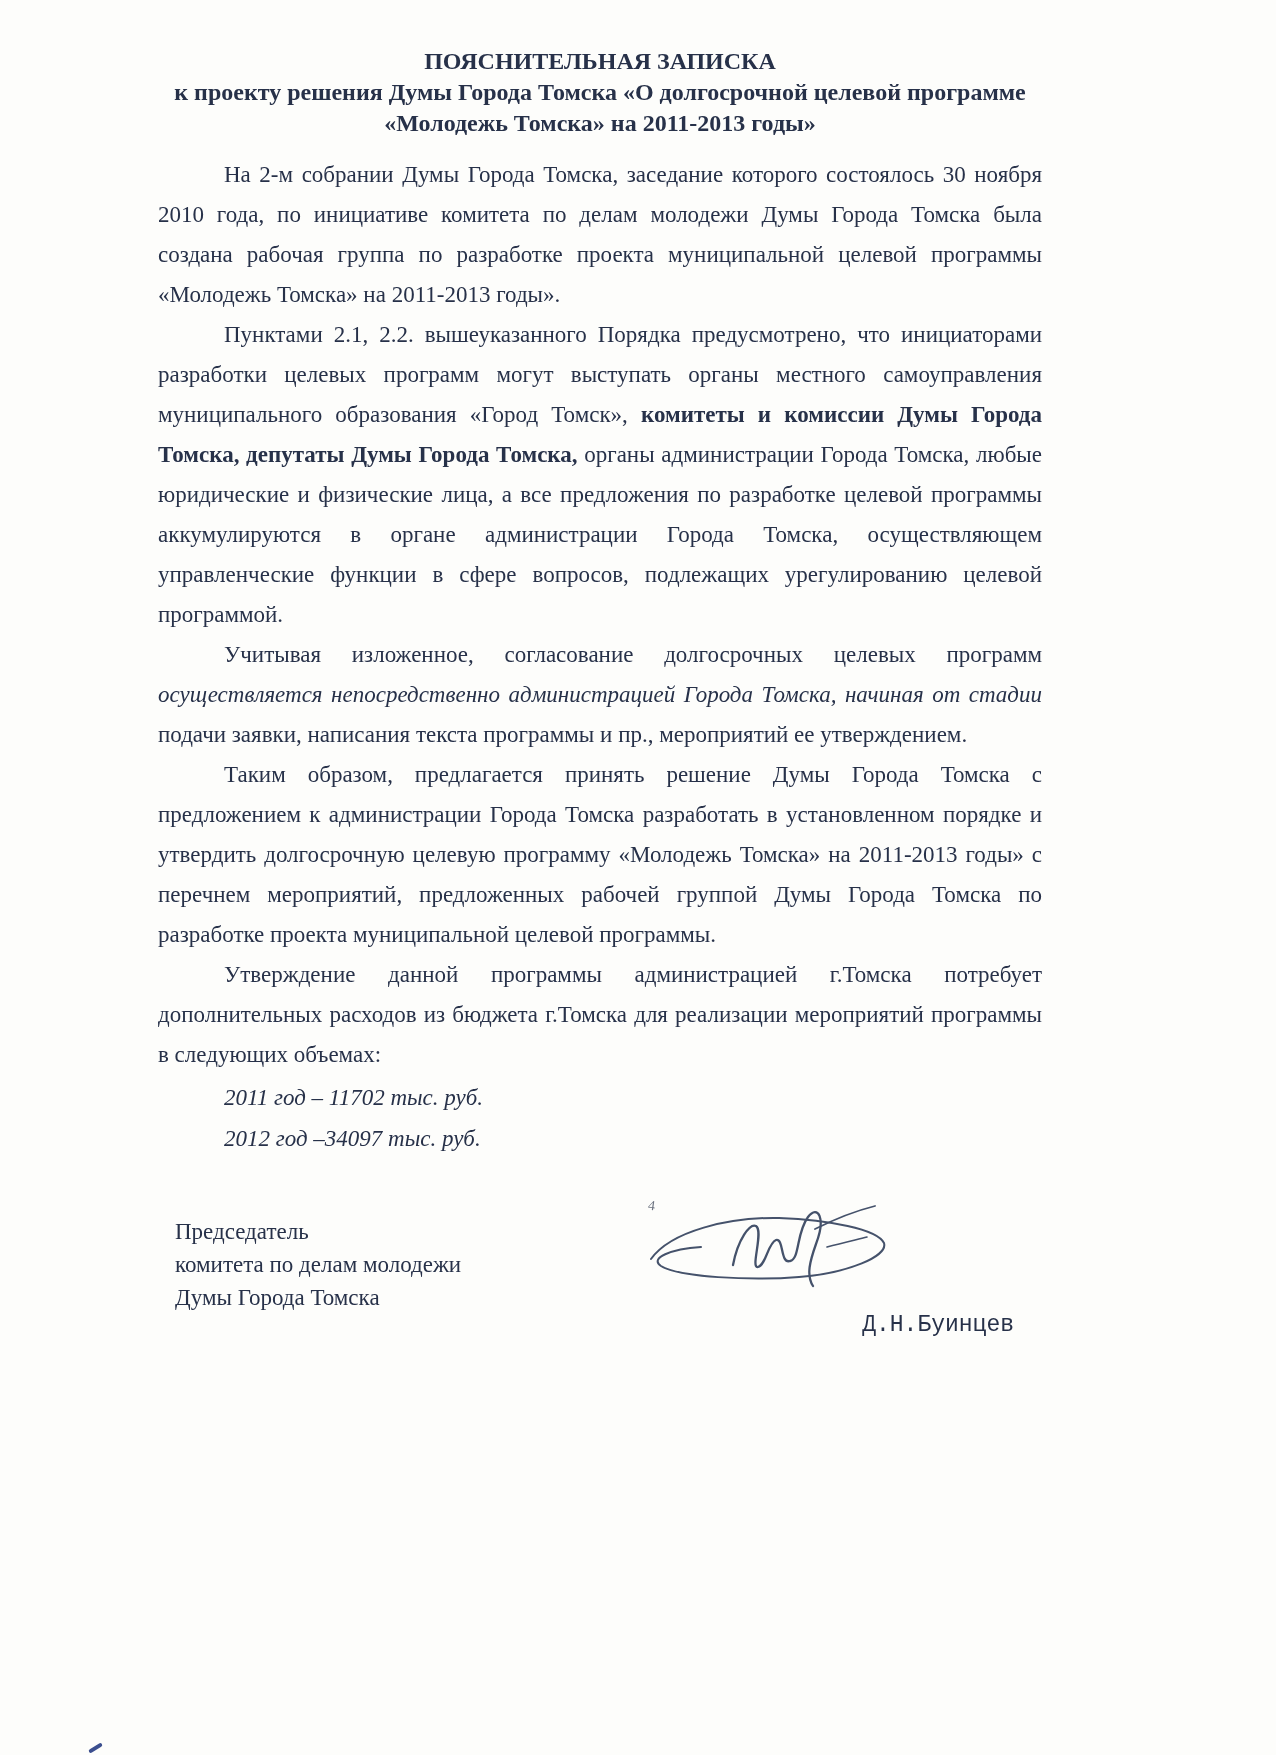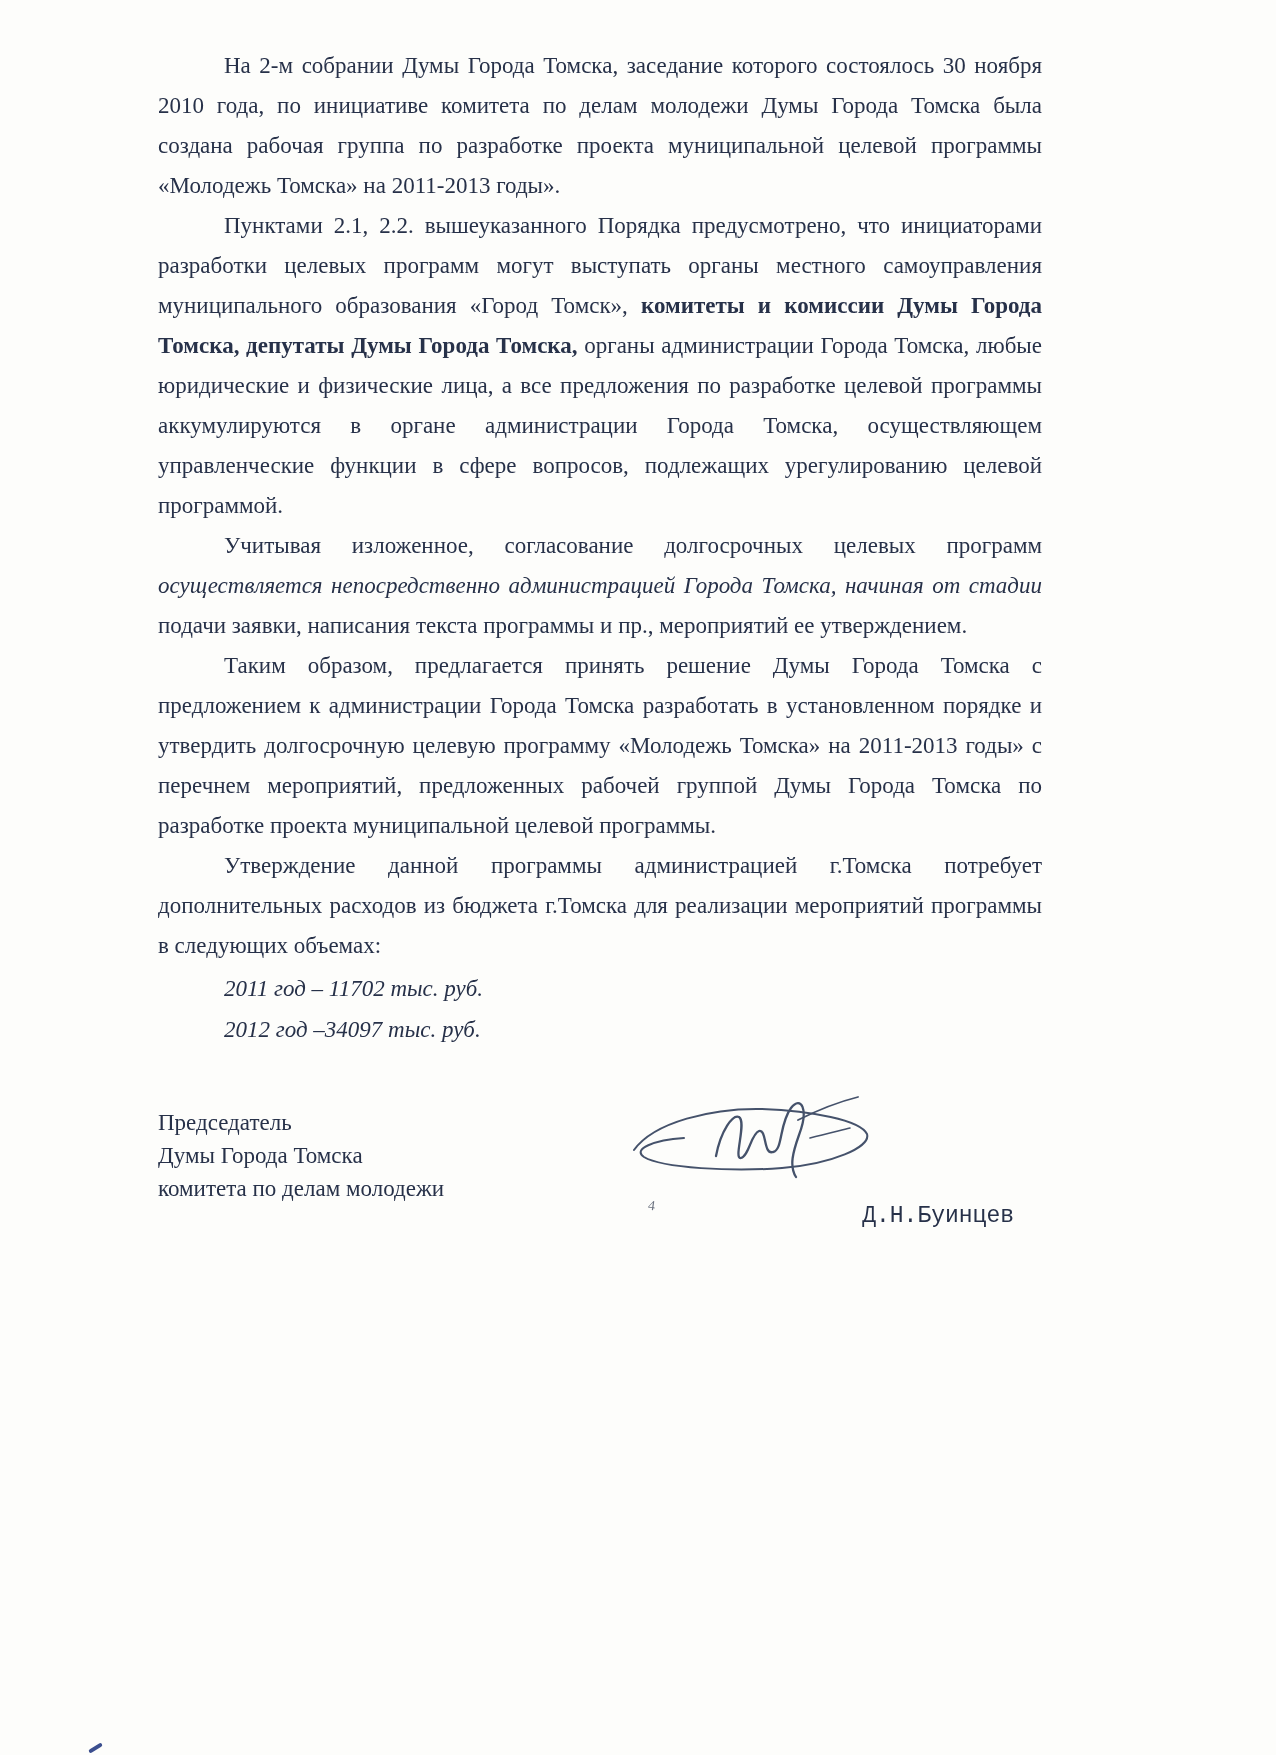--- a/index.html
+++ b/index.html
@@ -43,20 +43,21 @@
   .amount-line {
     font-size: 23px;
     line-height: 41px;
     padding-left: 66px;
   }
 
   .signature-block {
     position: relative;
     margin-top: 56px;
     height: 135px;
+    margin-left: 17px;
   }
   .signer-role div {
     font-size: 23px;
     line-height: 33px;
   }
   .signature-svg {
     position: absolute;
     left: 462px;
     top: -28px;
   }
@@ -87,39 +88,44 @@
     border-radius: 2px;
     transform: rotate(-32deg);
   }
 </style>
 </head>
 <body>
 
 <div class="page">
   <div class="content">
 
+    <header class="doc-title">
+      <div>ПОЯСНИТЕЛЬНАЯ ЗАПИСКА</div>
+      <div>к проекту решения Думы Города Томска «О долгосрочной целевой программе</div>
+      <div>«Молодежь Томска» на 2011-2013 годы»</div>
+    </header>
 
     <main class="doc-body">
         <p class="para"><span>На 2-м собрании Думы Города Томска, заседание которого состоялось 30 ноября 2010 года, по инициативе комитета по делам молодежи Думы Города Томска была создана рабочая группа по разработке проекта муниципальной целевой программы «Молодежь Томска» на 2011-2013 годы».</span></p>
         <p class="para"><span>Пунктами 2.1, 2.2. вышеуказанного Порядка предусмотрено, что инициаторами разработки целевых программ могут выступать органы местного самоуправления муниципального образования «Город Томск», </span><span class="bold">комитеты и комиссии Думы Города Томска, депутаты Думы Города Томска,</span><span> органы администрации Города Томска, любые юридические и физические лица, а все предложения по разработке целевой программы аккумулируются в органе администрации Города Томска, осуществляющем управленческие функции в сфере вопросов, подлежащих урегулированию целевой программой.</span></p>
         <p class="para"><span>Учитывая изложенное, согласование долгосрочных целевых программ </span><span class="italic">осуществляется непосредственно администрацией Города Томска, начиная от стадии</span><span> подачи заявки, написания текста программы и пр., мероприятий ее утверждением.</span></p>
         <p class="para"><span>Таким образом, предлагается принять решение Думы Города Томска с предложением к администрации Города Томска разработать в установленном порядке и утвердить долгосрочную целевую программу «Молодежь Томска» на 2011-2013 годы» с перечнем мероприятий, предложенных рабочей группой Думы Города Томска по разработке проекта муниципальной целевой программы.</span></p>
         <p class="para"><span>Утверждение данной программы администрацией г.Томска потребует дополнительных расходов из бюджета г.Томска для реализации мероприятий программы в следующих объемах:</span></p>
       </main>
 
     <section class="amounts">
         <div class="amount-line">2011 год – 11702 тыс. руб.</div>
         <div class="amount-line">2012 год –34097 тыс. руб.</div>
       </section>
 
     <footer class="signature-block">
       <div class="signer-role">
         <div>Председатель</div>
+        <div>комитета по делам молодежи</div>
         <div>Думы Города Томска</div>
-        <div>комитета по делам молодежи</div>
       </div>
 
       <svg class="signature-svg" width="260" height="115" viewBox="0 0 260 115">
         <g fill="none" stroke="#45526b" stroke-linecap="round">
           <path stroke-width="2" d="M14,72 C34,44 92,30 142,31 C192,33 240,42 247,56 C251,69 212,86 162,90 C112,94 42,90 24,79 C12,71 34,62 64,60"></path>
           <path stroke-width="2.3" d="M96,78 C101,52 113,36 119,39 C127,44 113,82 121,80 C129,78 131,56 139,53 C147,51 143,77 153,74 C163,72 159,46 171,30 C181,17 189,31 179,57 C173,74 169,88 176,99"></path>
           <path stroke-width="1.8" d="M178,42 C198,32 218,24 238,19"></path>
           <path stroke-width="1.6" d="M190,60 C205,56 218,53 230,50"></path>
         </g>
       </svg>

